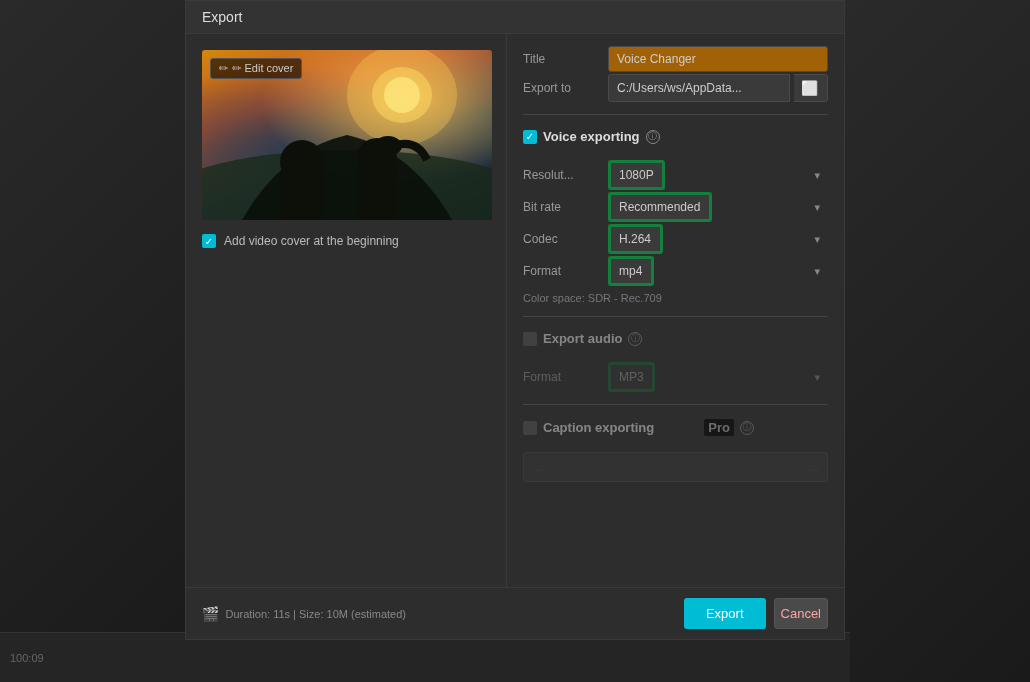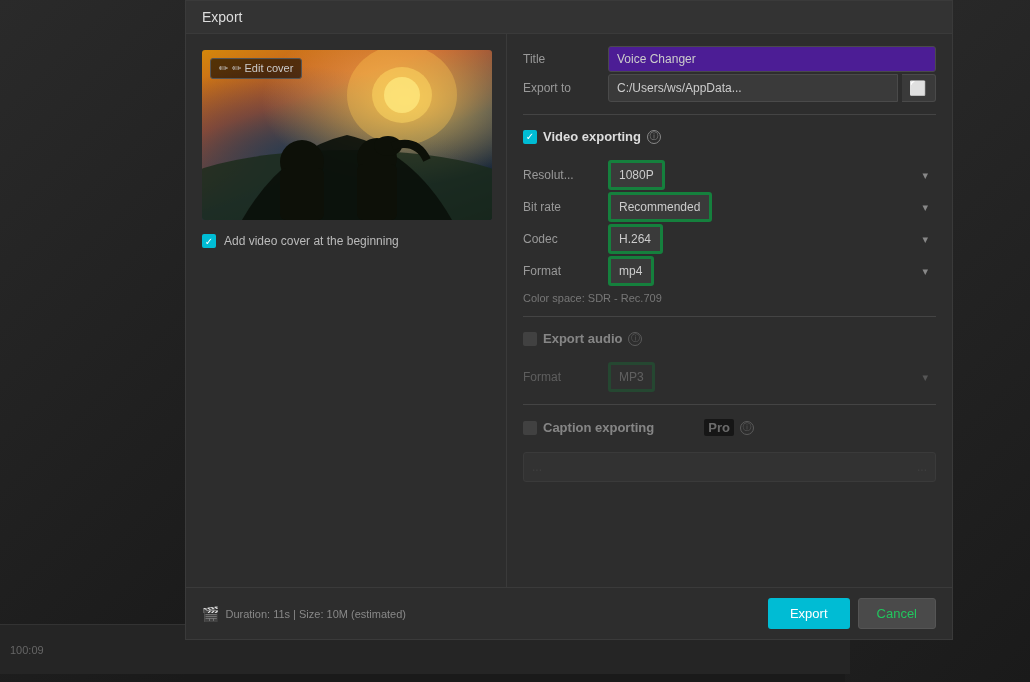--- a/index.html
+++ b/index.html
@@ -26,37 +26,37 @@
       position: absolute;
       right: 0; top: 0;
       width: 185px;
       height: 682px;
       background: linear-gradient(135deg, #2a2a2a 0%, #1a1a1a 100%);
     }
 
     
     .timeline-bar {
       position: absolute;
-      bottom: 8px;
+      bottom: 0;
       left: 0;
       width: 850px;
       height: 50px;
       background: #252525;
       border-top: 1px solid #333;
       display: flex;
       align-items: center;
       padding: 0 10px;
     }
 
     
     .dialog {
       position: absolute;
       left: 185px;
       top: 0;
-      width: 768px;
+      width: 660px;
       height: 640px;
       background: #2d2d2d;
       border: 1px solid #3a3a3a;
       display: flex;
       flex-direction: column;
     }
 
     .dialog-title {
       background: #333;
       padding: 8px 16px;
@@ -165,21 +165,21 @@
 
     .field-label {
       width: 85px;
       color: #999;
       font-size: 12px;
       flex-shrink: 0;
     }
 
     .field-input {
       flex: 1;
-      background: #4c1d95;
+      background: #a16207;
       border: 1px solid #4a4a4a;
       color: #ccc;
       padding: 5px 8px;
       font-size: 12px;
       border-radius: 3px;
     }
 
     .field-input-with-btn {
       display: flex;
       flex: 1;
@@ -319,23 +319,23 @@
       border: none;
       padding: 7px 22px;
       font-size: 13px;
       border-radius: 3px;
       cursor: pointer;
       font-weight: 500;
     }
 
     .btn-cancel {
       background: #4a4a4a;
-      color: #22c55e;
+      color: #fca5a5;
       border: 1px solid #555;
-      padding: 7px 18px;
+      padding: 7px 6px;
       font-size: 13px;
       border-radius: 3px;
       cursor: pointer;
     }
 
     
     .info-icon {
       width: 14px;
       height: 14px;
       border-radius: 50%;
@@ -446,21 +446,21 @@
           <button class="folder-btn">
             <span>⬜</span>
           </button>
         </div>
       </div>
 
       <hr class="section-divider">
 
       <div class="section-header">
         <div class="checkbox-teal">✓</div>
-        <span class="section-title">Video exporting</span>
+        <span class="section-title">Voice exporting</span>
         <span class="info-icon">ⓘ</span>
       </div>
 
       <div class="field-row">
         <span class="field-label">Resolut...</span>
         <div class="select-wrapper">
           <select class="select-dropdown">
             <option>1080P</option>
           </select>
         </div>

